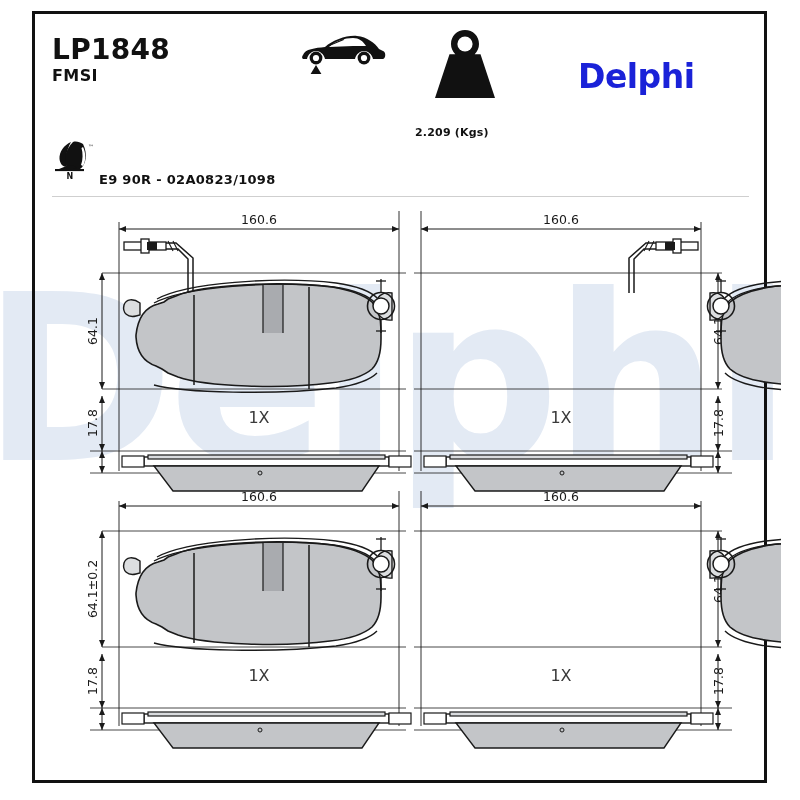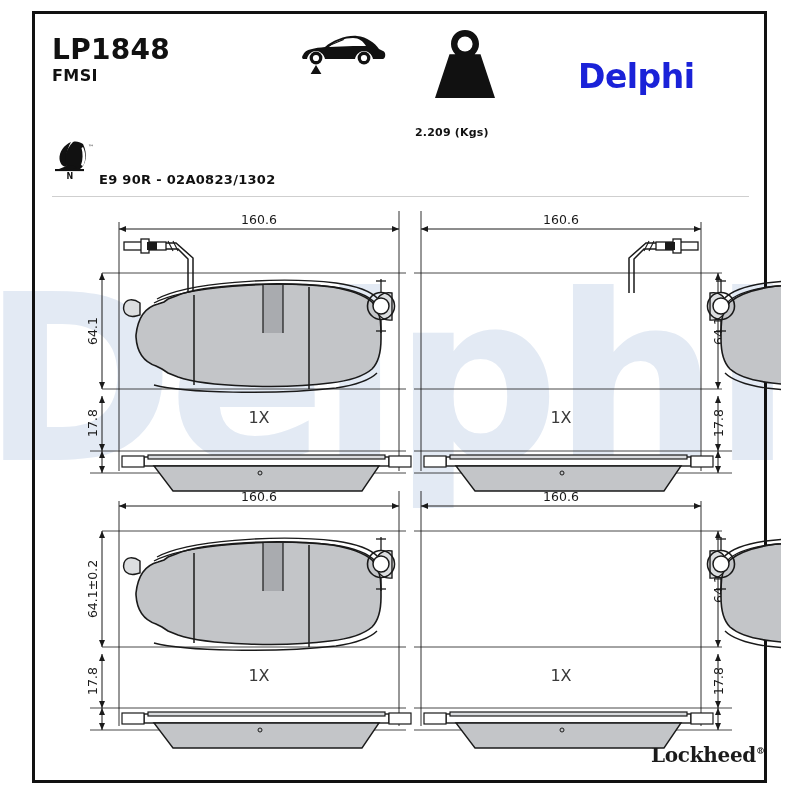--- a/index.html
+++ b/index.html
@@ -81,21 +81,21 @@
 <body>
 
 <div class="sheet">
 
   <div class="watermark" style="color: rgb(227, 234, 244);">Delphi</div>
 
   <div class="frame"></div>
 
   <div class="hdr-part">LP1848</div>
   <div class="hdr-fmsi">FMSI</div>
-  <div class="hdr-ece">E9 90R - 02A0823/1302</div>
+  <div class="hdr-ece">E9 90R - 02A0823/1098</div>
   <div class="delphi-logo" style="color: rgb(26, 34, 216);">Delphi</div>
   <div class="weight-label">2.209 (Kgs)</div>
 
   <div class="icon-car">
     <svg width="92" height="42" viewBox="0 0 92 42">
       <path d="M8 22 C10 16 20 15 30 14 C38 7 52 2 62 3 C72 4 80 10 84 16 L88 18 C91 19 91 25 88 26 L78 26 C77 21 73 18 69 18 C65 18 61 21 60 26 L30 26 C29 21 25 18 21 18 C17 18 13 21 12 26 L9 26 C7 26 6.5 24 8 22 Z" fill="#111"></path>
       <path d="M34 14 C40 8 50 5 58 5 C64 5 68 8 71 13 L58 13 Z" fill="#fff"></path>
       <path d="M32 14 L31 13.4 L48 6 L49.5 6.8 Z" fill="#111"></path>
       <circle cx="21" cy="25" r="6.4" fill="#111"></circle>
       <circle cx="21" cy="25" r="3.1" fill="#fff"></circle>
@@ -119,21 +119,20 @@
       <path d="M30 7 C33 13 33 21 30 26 L28 25 C30 20 30 13 28.5 8 Z" fill="#fff"></path>
       <path d="M6 29 L16 25 L21 26 L24 28 L14 31 Z" fill="#111"></path>
       <rect x="2" y="29" width="29" height="2.1" fill="#111"></rect>
       <text x="13.5" y="39" font-family="DejaVu Sans, sans-serif" font-size="8" font-weight="bold" fill="#111">N</text>
       <text x="35" y="9" font-family="DejaVu Sans, sans-serif" font-size="6" fill="#111">™</text>
     </svg>
   </div>
 
   <div class="divider"></div>
 
-  <div class="lockheed"><span>Lockheed</span><sup>®</sup></div>
 
   <div class="drawing">
   <svg width="735" height="772" viewBox="0 0 735 772">
     <defs>
 
       <g id="padshape">
 
         <path d="M12 62
                  C14 44 22 34 34 31
                  L40 29 L44 26 L52 23

